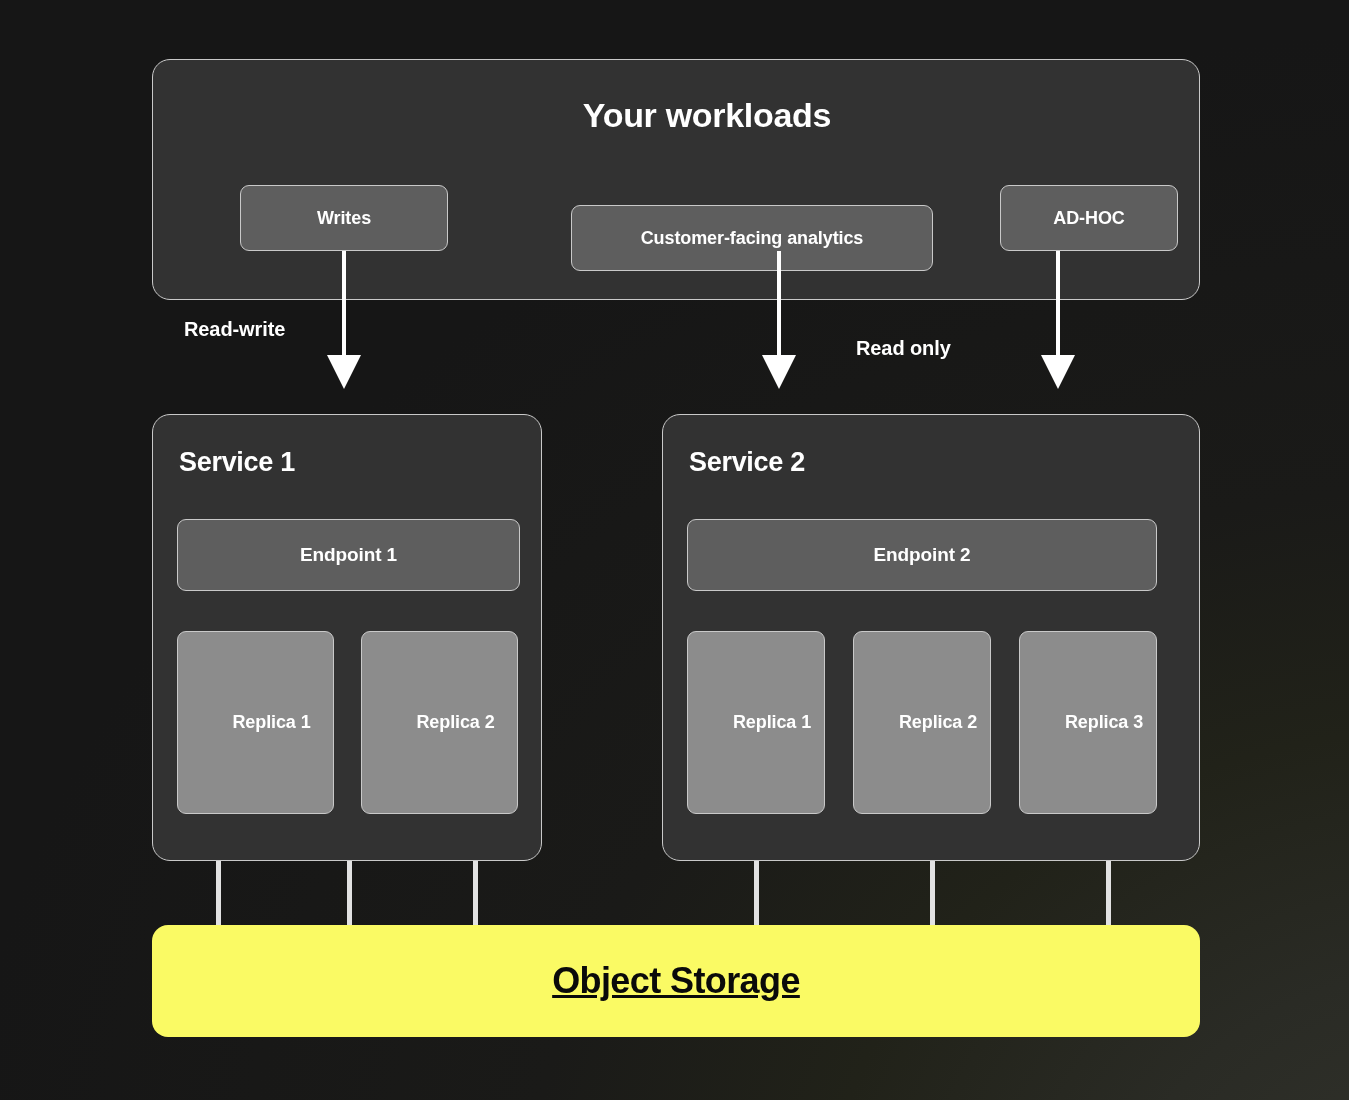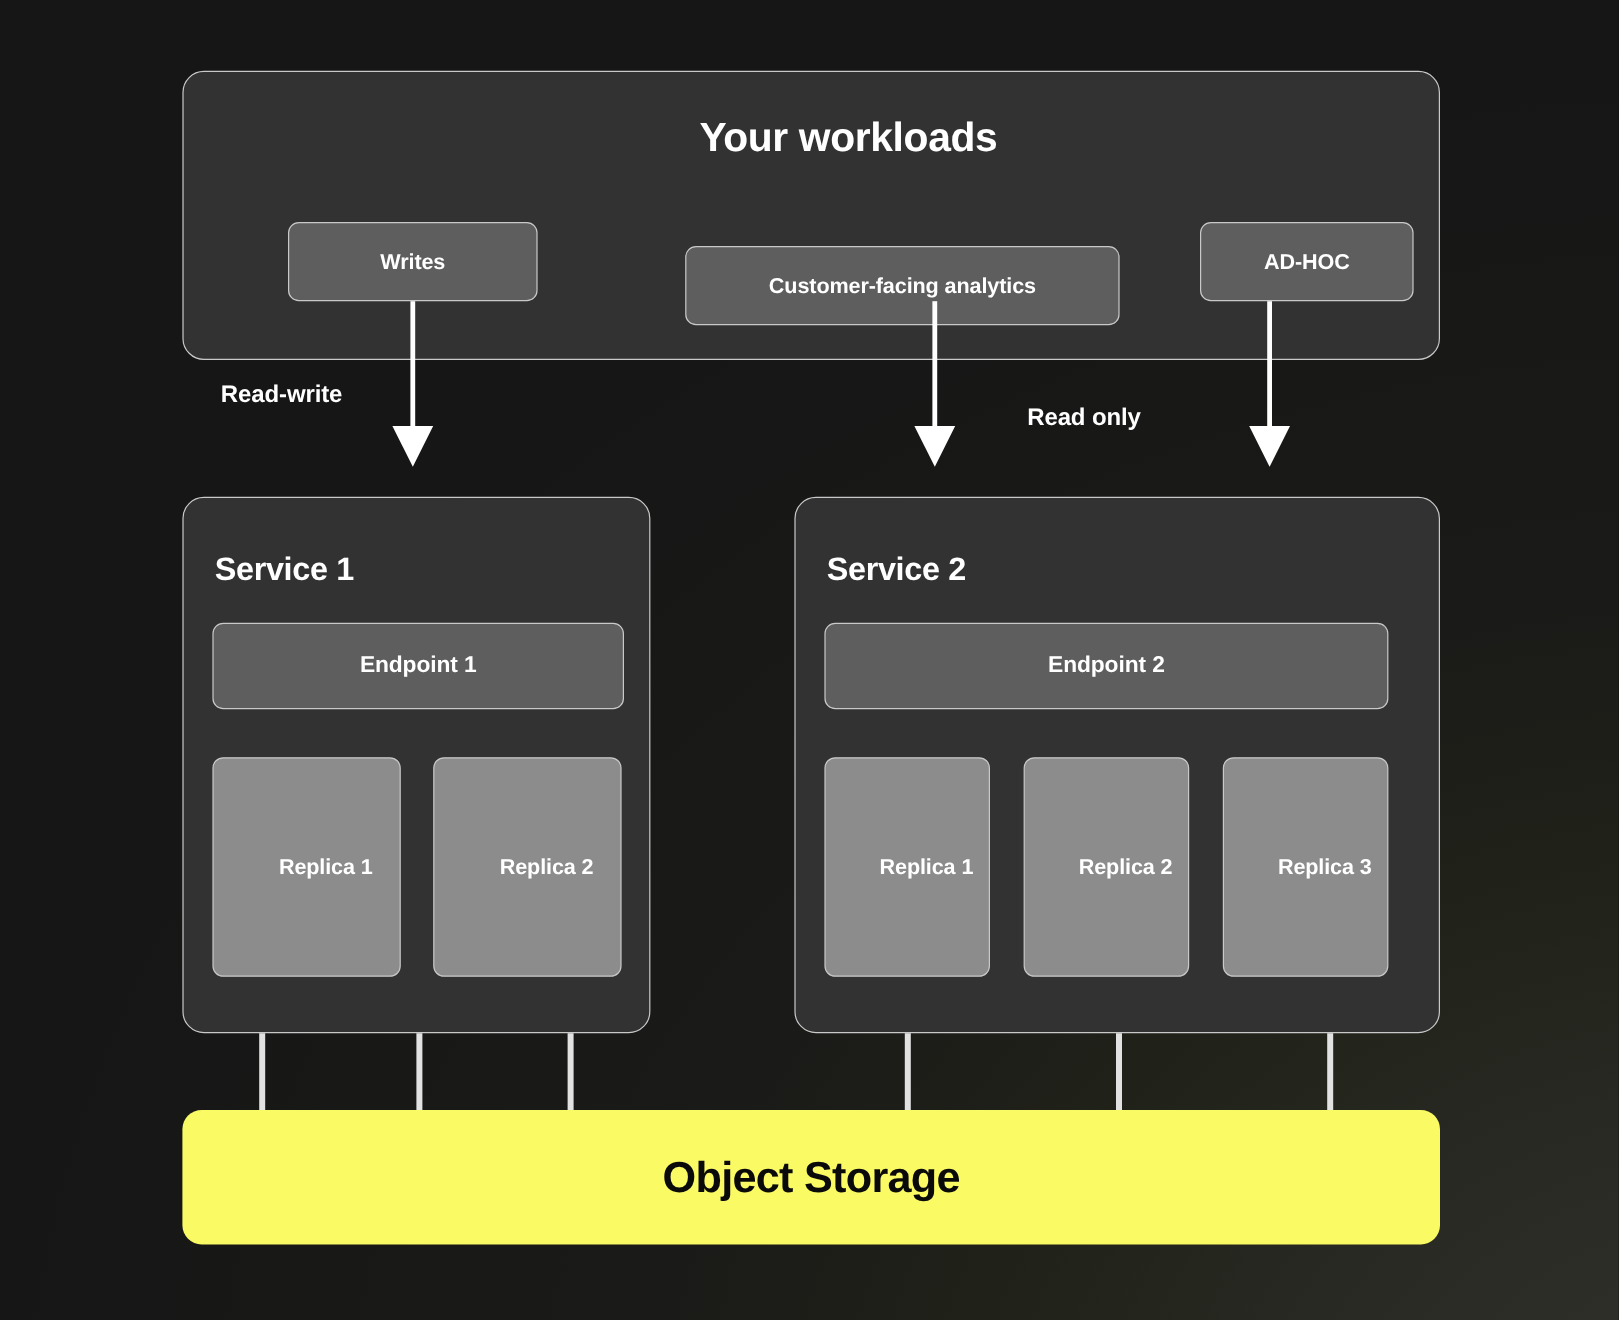--- a/index.html
+++ b/index.html
@@ -108,21 +108,21 @@
   #label-read-write { left: 184px; top: 318px; }
   #label-read-only  { left: 856px; top: 337px; }
 
   
   #service1-panel { left: 152px;  top: 414px; width: 390px; height: 447px; }
   #service2-panel { left: 662px;  top: 414px; width: 538px; height: 447px; }
 
   .service-title {
     position: absolute;
     left: 26px;
-    top: 44px;
+    top: 32px;
     color: #ffffff;
     font-size: 27px;
     font-weight: 700;
     letter-spacing: -0.3px;
   }
 
   .endpoint {
     position: absolute;
     left: 24px;
     top: 104px;
@@ -188,20 +188,21 @@
     border-radius: 16px;
     display: flex;
     align-items: center;
     justify-content: center;
   }
   #storage-label {
     color: #0a0a0a;
     font-size: 36px;
     font-weight: 700;
     letter-spacing: -0.6px;
+    text-decoration: underline;
   }
 </style>
 </head>
 <body>
 
 <div id="stage">
 
   <div class="panel" id="workloads-panel">
     <div id="workloads-title">Your workloads</div>
   </div>

